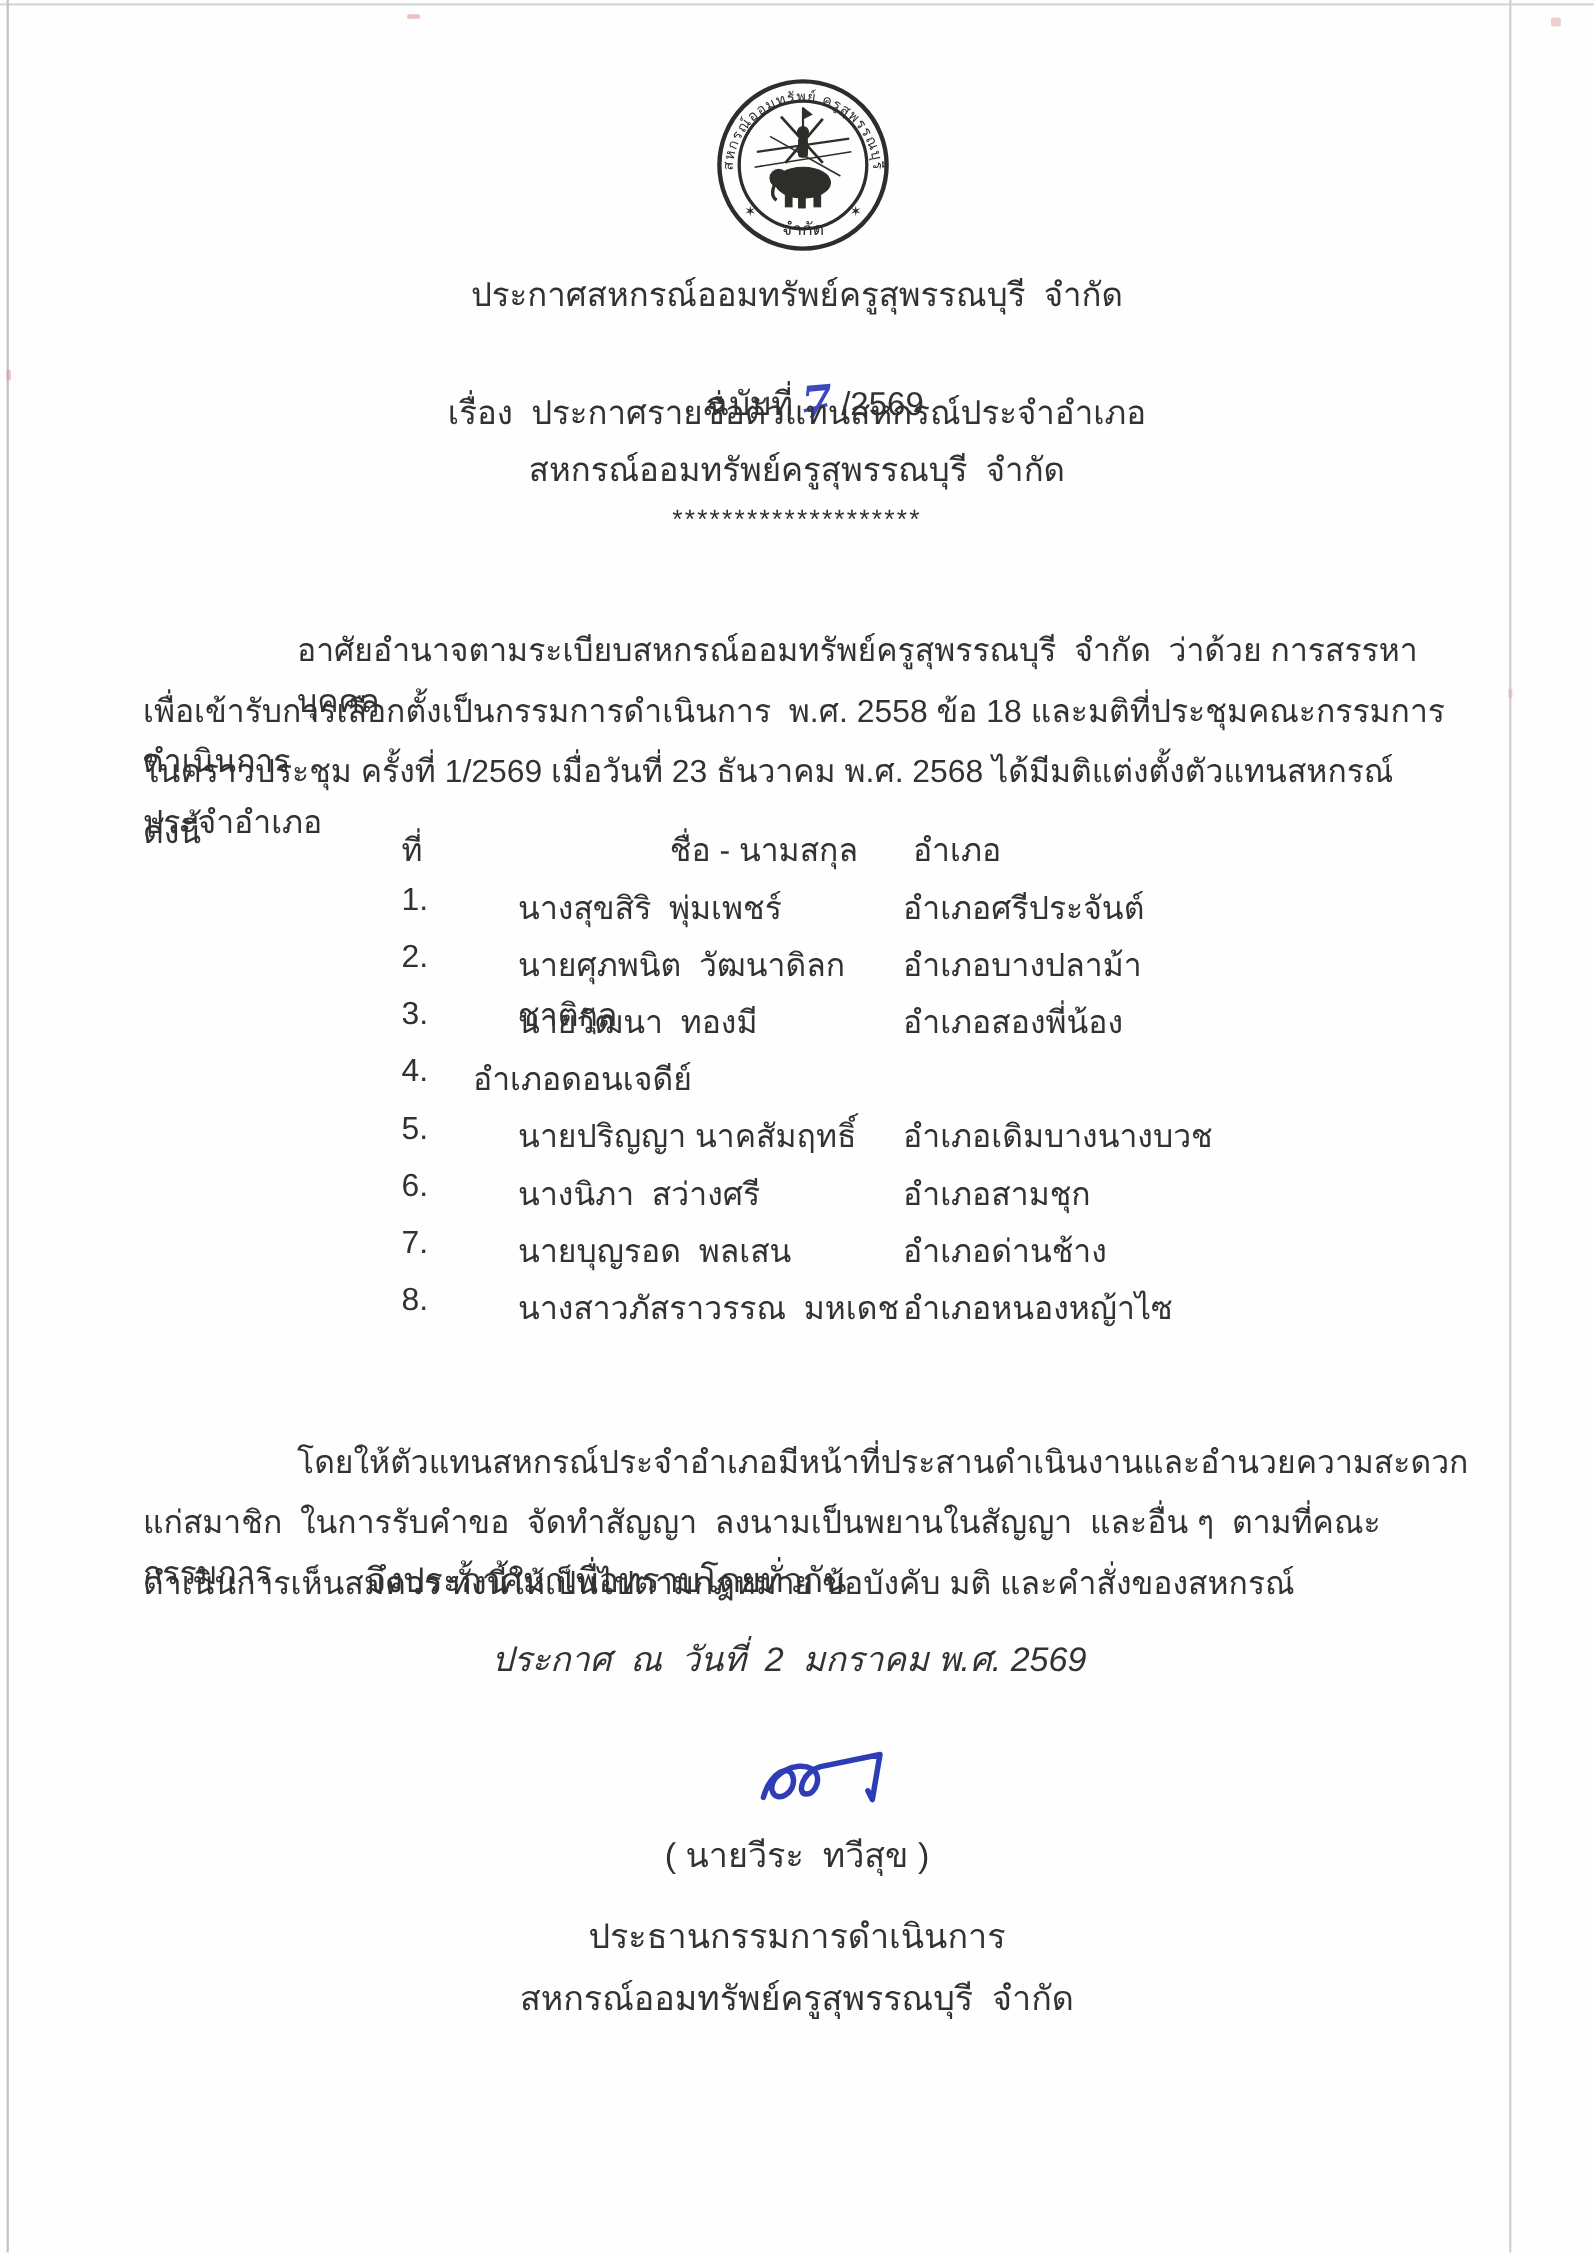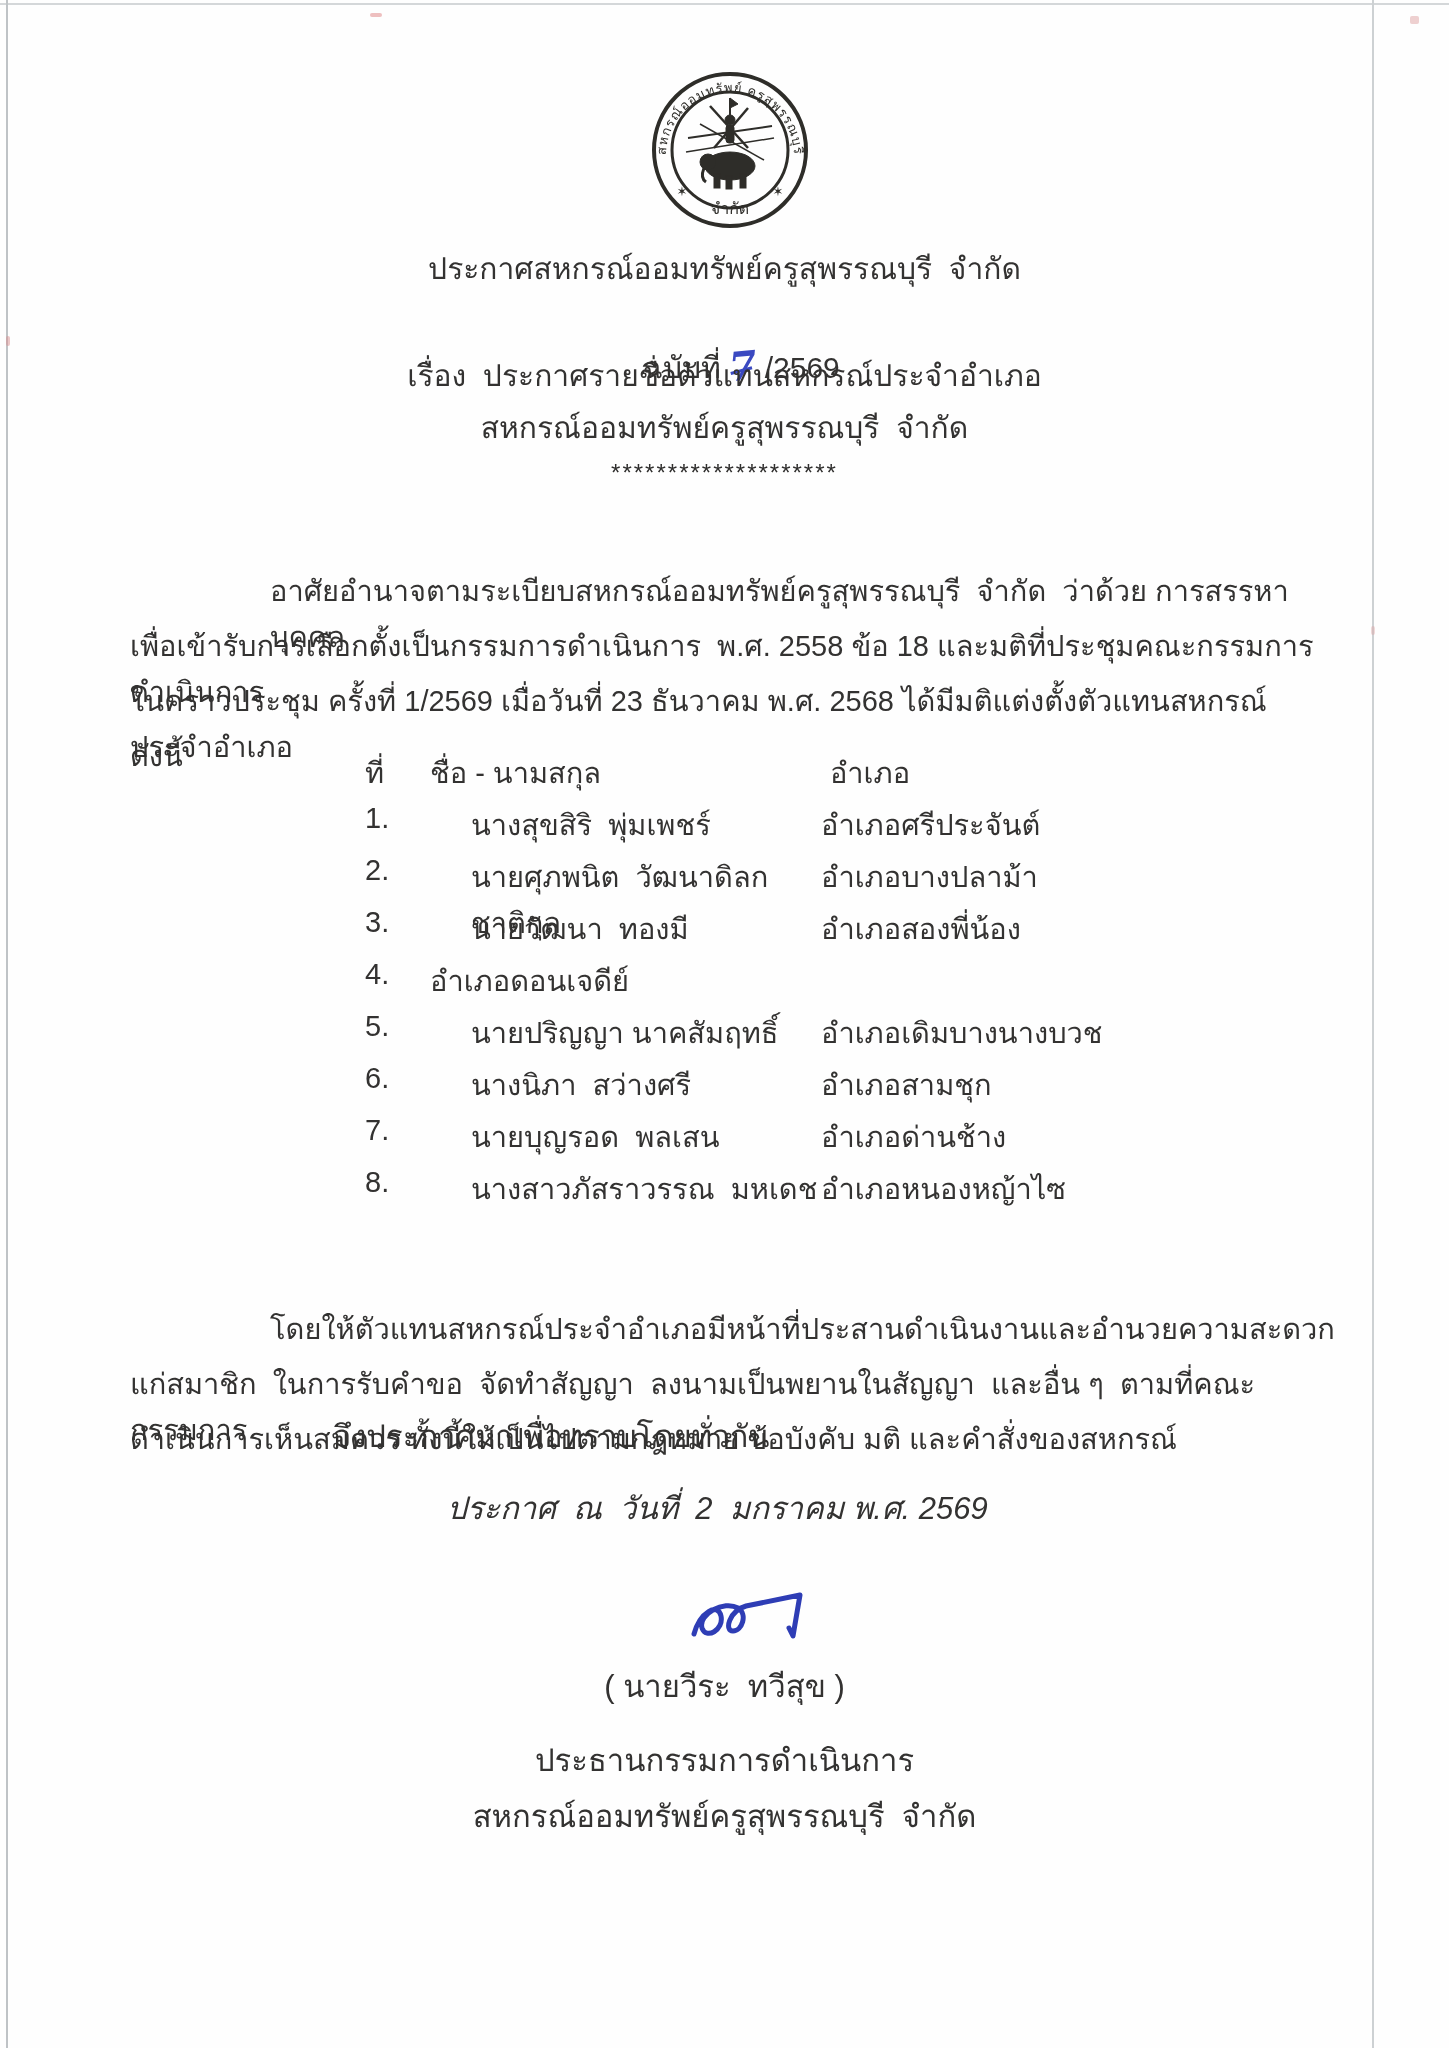--- a/index.html
+++ b/index.html
@@ -39,21 +39,21 @@
   .divider{font-size:24px;letter-spacing:2px;color:#2f2e2d;}
 
   .para-line{position:relative;white-space:pre-wrap;font-size:29px;height:55px;}
   .indent{padding-left:140px;}
 
   .rep-table{position:absolute;left:365px;top:750px;font-size:29px;}
   .t-row{display:flex;height:52px;align-items:flex-start;white-space:pre-wrap;}
   .c-no{width:65px;}
   .c-name{width:350px;margin-left:41px;}
   .c-district{width:320px;}
-  .h-name{width:350px;text-align:left;}
+  .h-name{width:350px;text-align:right;}
   .h-district{width:180px;text-align:center;}
 
   .sig-svg{position:absolute;left:688px;top:1586px;}
 </style>
 </head>
 <body>
 
 <div class="page">
 
   <div class="edge top"></div>

